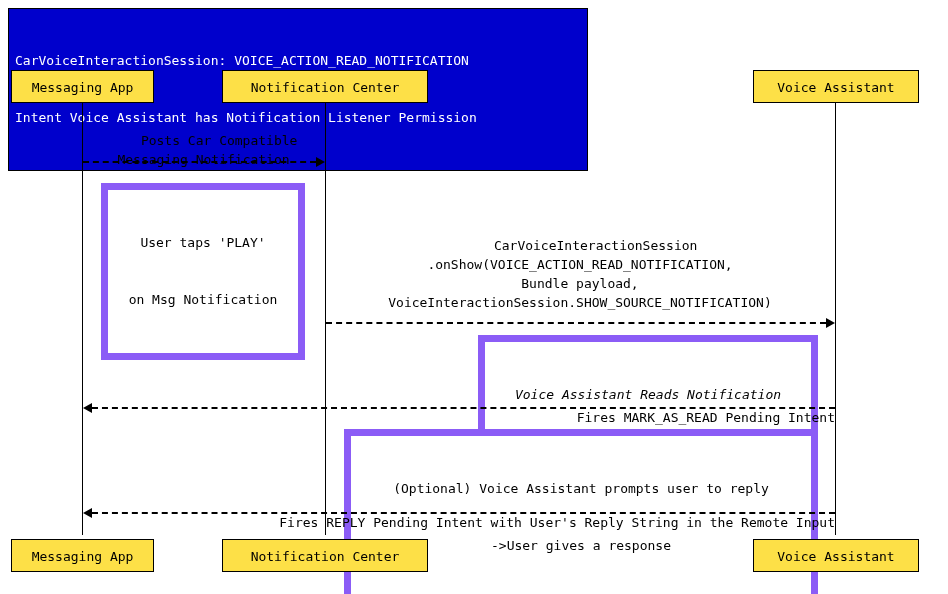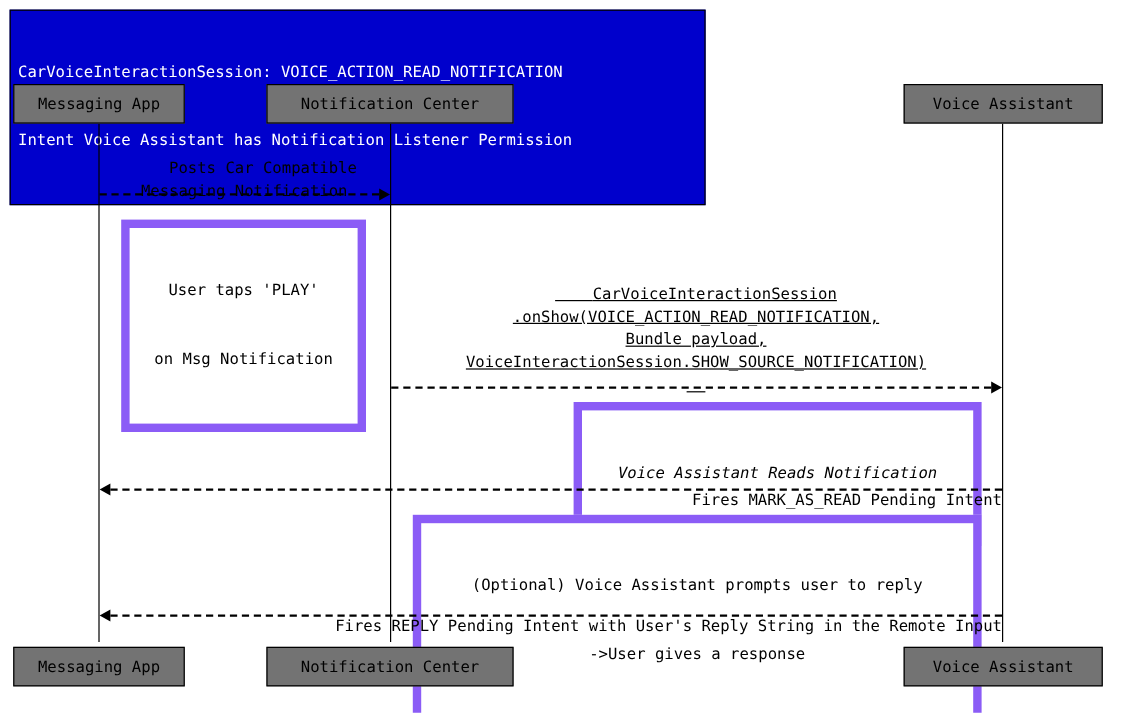--- a/index.html
+++ b/index.html
@@ -34,21 +34,21 @@
     box-sizing: border-box;
     color: #ffffff;
     line-height: 19px;
     white-space: pre;
   }
   .title-line { color: #ffffff; }
 
   
   .participant {
     border: 1px solid #000000;
-    background: #737373;
+    background: #fde047;
     text-align: center;
     box-sizing: border-box;
     padding-top: 8px;
     height: 33px;
     line-height: 17px;
     white-space: nowrap;
   }
 
   
   .lifeline {
@@ -119,21 +119,21 @@
 Messaging Notification</span>
   </div>
   <div class="abs msg-line" style="left:83px; top:161px; width:233px;"></div>
   <div class="abs arrow-right" style="left:316px; top:157px;"></div>
 
   <div class="abs note" style="left:101px; top:183px; width:204px;">
     <div>User taps 'PLAY'</div>
     <div>on Msg Notification</div>
   </div>
 
-  <div class="abs msg-label" style="left:325px; top:217px; width:510px;text-decoration:underline;">
+  <div class="abs msg-label" style="left:325px; top:217px; width:510px;">
     <span>CarVoiceInteractionSession
 .onShow(VOICE_ACTION_READ_NOTIFICATION,
 Bundle payload,
 VoiceInteractionSession.SHOW_SOURCE_NOTIFICATION)</span>
   </div>
   <div class="abs msg-line" style="left:326px; top:322px; width:500px;"></div>
   <div class="abs arrow-right" style="left:826px; top:318px;"></div>
 
   <div class="abs note" style="left:478px; top:335px; width:340px;font-style:italic;">
     <div>Voice Assistant Reads Notification</div>

